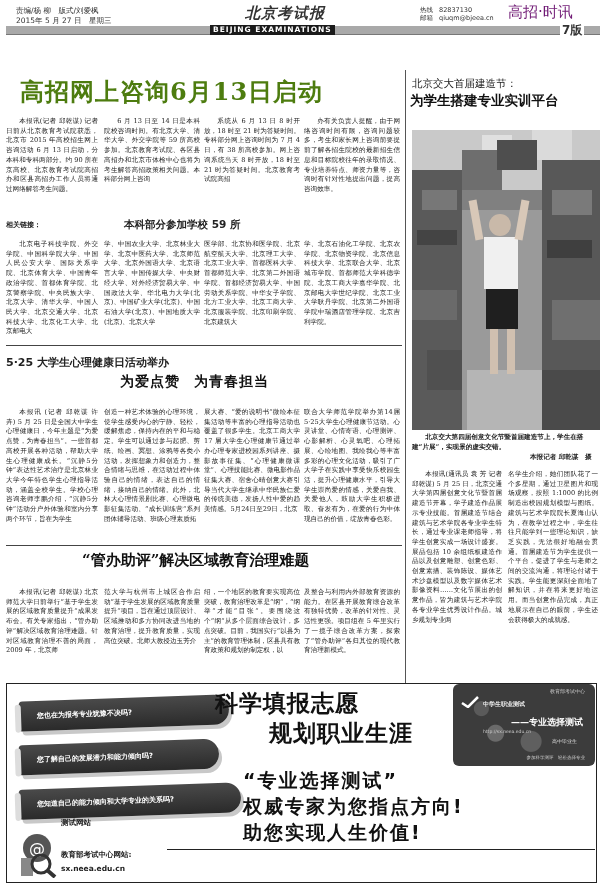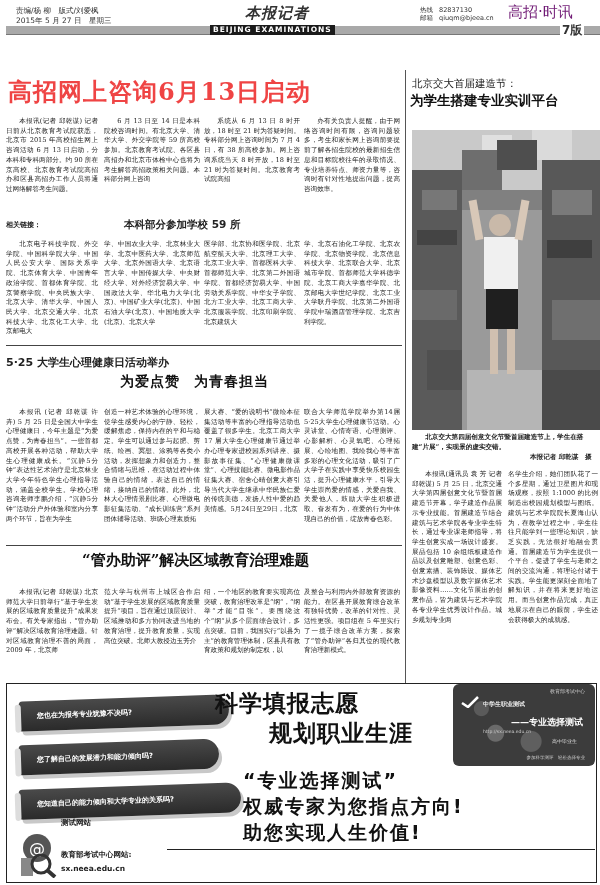--- a/index.html
+++ b/index.html
@@ -11,21 +11,21 @@
   .mh-editors { position: absolute; left: 16px; top: 6px; font-family: "DejaVu Sans", sans-serif; font-size: 7.5px; line-height: 10px; color: #333; }
   .mh-logo { position: absolute; left: 245px; top: 4px; font-family: "DejaVu Serif", serif; font-size: 15px; font-style: italic; font-weight: bold; letter-spacing: 1px; color: #333; }
   .mh-contact { position: absolute; left: 420px; top: 6px; font-family: "DejaVu Sans", sans-serif; font-size: 6.5px; line-height: 8px; color: #333; }
   .mh-contact span.lbl { margin-right: 6px; }
   .mh-section { position: absolute; left: 508px; top: 3px; font-family: "DejaVu Sans", sans-serif; font-size: 15px; color: #701a75; }
   .mh-bar { position: absolute; left: 6px; top: 26px; width: 594px; height: 9px; background: #a9a9a9; border-bottom: 1px solid #777; }
   .mh-brand { position: absolute; left: 210px; top: 25px; height: 10px; padding: 0 3px; background: #1a1a1a; color: #fff; font-family: "DejaVu Sans", sans-serif; font-weight: bold; font-size: 7.5px; line-height: 10px; letter-spacing: 1px; }
   .mh-page { position: absolute; left: 560px; top: 22px; font-family: "DejaVu Sans", sans-serif; font-size: 12px; font-weight: bold; color: #333; background: #fff; padding: 0 2px; }
 
   
-  .main-headline { position: absolute; left: 8px; top: 76px; font-family: "DejaVu Serif", serif; font-weight: bold; font-size: 24px; letter-spacing: 1px; color: #ef4444; text-align: center; }
+  .main-headline { position: absolute; left: 20px; top: 76px; font-family: "DejaVu Serif", serif; font-weight: bold; font-size: 24px; letter-spacing: 1px; color: #4d7c0f; text-align: center; }
 
   
   .col { position: absolute; font-size: 6.6px; line-height: 9.7px; text-align: justify; color: #222; }
   .col p { text-indent: 2em; }
   .sub-label { position: absolute; font-family: "DejaVu Sans", sans-serif; font-size: 7px; font-weight: bold; color: #222; }
   .sub-head { position: absolute; font-family: "DejaVu Sans", sans-serif; font-size: 10.5px; font-weight: bold; color: #222; }
 
   
   .art2-kicker { position: absolute; left: 6px; top: 355px; font-family: "DejaVu Sans", sans-serif; font-weight: bold; font-size: 11px; color: #222; text-align: center; }
   .art2-title { position: absolute; left: 120px; top: 373px; font-family: "DejaVu Serif", serif; font-weight: bold; font-size: 14px; color: #111; letter-spacing: 1px; }
@@ -66,21 +66,21 @@
   .ad-site-lbl { position: absolute; left: 54px; font-family: "DejaVu Sans", sans-serif; font-size: 7.5px; font-weight: bold; color: #222; }
 </style>
 </head>
 <body>
 
 <header class="masthead">
   <div class="mh-editors">
     <div>责编/杨 柳　版式/刘爱枫</div>
     <div>2015年 5 月 27 日　星期三</div>
   </div>
-  <div class="mh-logo">本报记者</div>
+  <div class="mh-logo">北京考试报</div>
   <div class="mh-contact">
     <div><span class="lbl">热线</span><span>82837130</span></div>
     <div><span class="lbl">邮箱</span><span>qiuqm@bjeea.cn</span></div>
   </div>
   <div class="mh-section">高招·时讯</div>
   <div class="mh-bar"></div>
   <div class="mh-brand">BEIJING EXAMINATIONS</div>
   <div class="mh-page">7版</div>
 </header>
 

